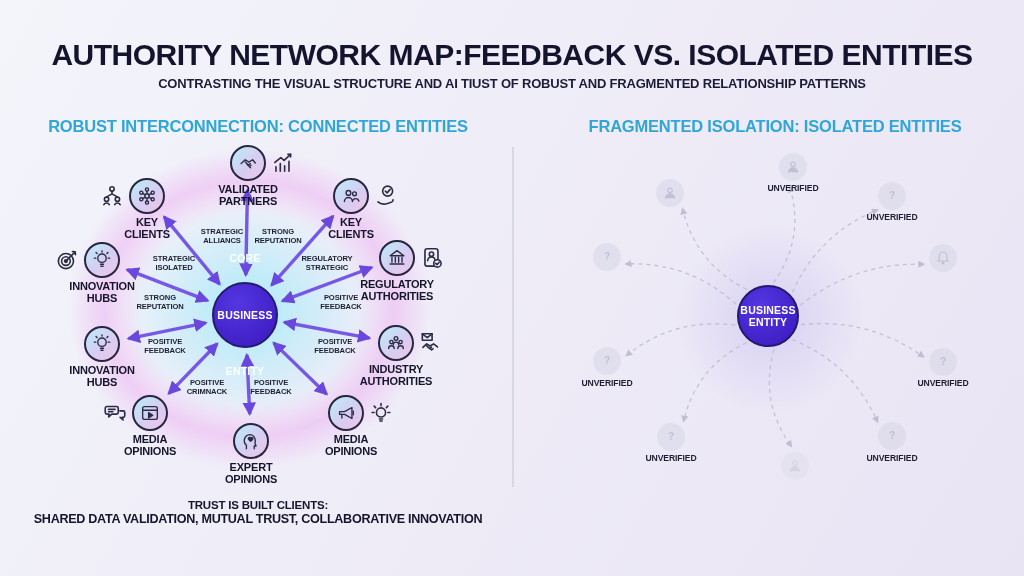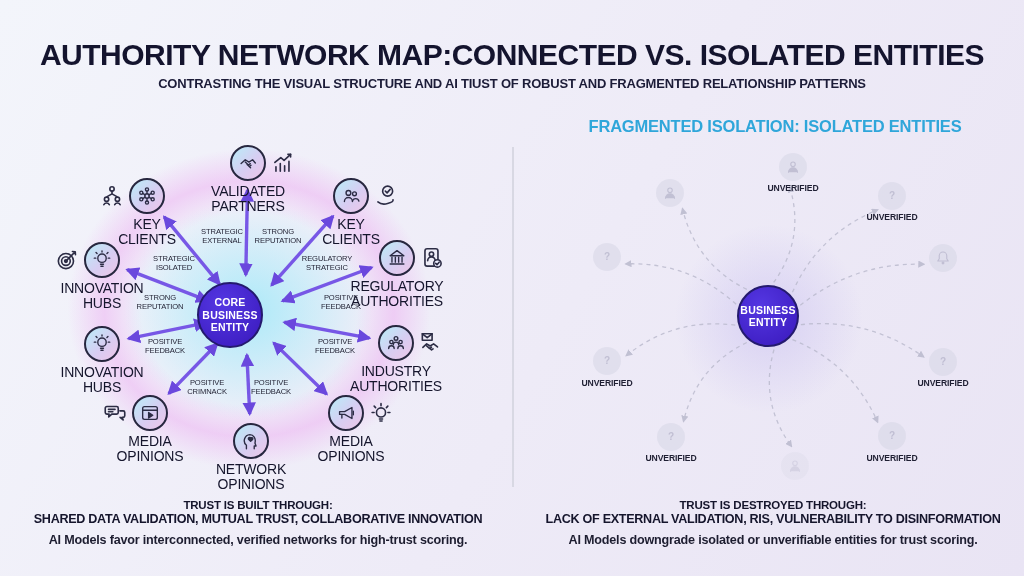--- a/index.html
+++ b/index.html
@@ -29,23 +29,23 @@
 
   .divider{left:512px;top:147px;width:2px;height:340px;background:#d8d8e3;}
 
   svg.layer{left:0;top:0;width:1024px;height:576px;pointer-events:none;}
 
   
   .node-circle{width:36px;height:36px;border-radius:50%;border:2px solid #27273f;
     background:linear-gradient(135deg,#bfe7f7 10%,#d7cdf2 55%,#eec6e8 100%);
     display:flex;align-items:center;justify-content:center;color:#2c2c45;box-sizing:border-box;}
   .side-icon{width:26px;height:26px;color:#2c2c45;display:flex;align-items:center;justify-content:center;}
-  .node-label{width:96px;text-align:center;font-size:14px;font-weight:400;line-height:1.08;
+  .node-label{width:96px;text-align:center;font-size:11px;font-weight:700;line-height:1.08;
     letter-spacing:-0.2px;color:#15152c;}
-  .edge-label{width:80px;text-align:center;font-size:7.6px;font-weight:400;line-height:1.12;
+  .edge-label{width:80px;text-align:center;font-size:7.6px;font-weight:700;line-height:1.12;
     letter-spacing:-0.1px;color:#1e1e30;}
 
   .center-node{border-radius:50%;background:radial-gradient(circle at 38% 32%,#5437e2,#3f1fc4 78%);
     border:2.5px solid #241a6e;display:flex;flex-direction:column;align-items:center;justify-content:center;
     color:#fff;font-weight:800;font-size:10.5px;line-height:1.18;letter-spacing:0.2px;text-align:center;box-sizing:border-box;}
 
   
   .rnode{border-radius:50%;background:#d7d7e6;display:flex;align-items:center;justify-content:center;
     color:#9e9eb8;opacity:0.55;}
   .rnode.faint{opacity:0.28;}
@@ -59,23 +59,24 @@
   .footer.right{left:542px;width:462px;}
 </style>
 </head>
 <body>
 
 <div id="stage">
   <div class="abs glow-cyan"></div>
   <div class="abs glow-ring"></div>
   <div class="abs glow-right"></div>
 
-  <div class="abs ctrx title">AUTHORITY NETWORK MAP:CONNECTED VS. ISOLATED ENTITIES</div>
+  <div class="abs ctrx title">AUTHORITY NETWORK MAP:FEEDBACK VS. ISOLATED ENTITIES</div>
   <div class="abs ctrx subtitle">CONTRASTING THE VISUAL STRUCTURE AND AI TIUST OF ROBUST AND FRAGMENTED RELATIONSHIP PATTERNS</div>
 
+  <div class="abs ctrx panel-header left">ROBUST INTERCONNECTION: CONNECTED ENTITIES</div>
   <div class="abs ctrx panel-header right">FRAGMENTED ISOLATION: ISOLATED ENTITIES</div>
 
   <div class="abs divider"></div>
 
   <svg class="abs layer" id="left-arrows">
       <defs>
         <marker id="ahe" viewBox="0 0 10 10" refX="8.5" refY="5" markerWidth="4" markerHeight="4" orient="auto">
           <path d="M0 0L10 5L0 10z" fill="#6a48dd"></path>
         </marker>
         <marker id="ahs" viewBox="0 0 10 10" refX="8.5" refY="5" markerWidth="4" markerHeight="4" orient="auto-start-reverse">
@@ -261,42 +262,42 @@
         <div>MEDIA</div>
         <div>OPINIONS</div>
       </div>
       <div class="node-circle abs ctr" style="left: 251px; top: 441px;">
         <div class="" style="width: 22px; height: 22px;"><svg viewBox="0 0 24 24" width="100%" height="100%" fill="none" stroke="currentColor" stroke-width="1.5" stroke-linecap="round" stroke-linejoin="round">
             <path d="M15.5 20.5v-3h2l-1.2-3.2c1.4-5-1.6-9.3-5.5-9.3A6.6 6.6 0 0 0 7 16.6v3.9"></path>
             <path d="M11.6 12.4 9.8 10.6a1.3 1.3 0 1 1 1.8-1.7 1.3 1.3 0 1 1 1.9 1.7z" fill="currentColor"></path>
           </svg></div>
       </div>
       <div class="node-label abs" style="left: 203px; top: 462px;">
-        <div>NETWORK</div>
+        <div>EXPERT</div>
         <div>OPINIONS</div>
       </div>
       <div class="node-circle abs ctr" style="left: 346px; top: 413px;">
         <div class="" style="width: 22px; height: 22px;"><svg viewBox="0 0 24 24" width="100%" height="100%" fill="none" stroke="currentColor" stroke-width="1.5" stroke-linecap="round" stroke-linejoin="round">
             <path d="M5 10.5h5.5L18.5 6v12l-8-4.5H5z"></path>
             <path d="M7.5 13.5v4M20 10v4"></path>
           </svg></div>
       </div>
       <div class="side-icon abs ctr" style="left: 381px; top: 413px;">
         <svg viewBox="0 0 24 24" width="100%" height="100%" fill="none" stroke="currentColor" stroke-width="1.5" stroke-linecap="round" stroke-linejoin="round">
           <circle cx="12" cy="11.5" r="4.2"></circle>
           <path d="M10.6 17.5h2.8M11 19.4h2M12 5.2V3.4M5.6 11.5H3.8M20.2 11.5h-1.8M7 7l-1.3-1.3M17 7l1.3-1.3"></path>
         </svg>
       </div>
       <div class="node-label abs" style="left: 303px; top: 434px;">
         <div>MEDIA</div>
         <div>OPINIONS</div>
       </div>
       <div class="edge-label abs" style="left: 182px; top: 228px;">
         <div>STRATEGIC</div>
-        <div>EXTERNAL</div>
+        <div>ALLIANCS</div>
       </div>
       <div class="edge-label abs" style="left: 238px; top: 228px;">
         <div>STRONG</div>
         <div>REPUTATION</div>
       </div>
       <div class="edge-label abs" style="left: 134px; top: 255px;">
         <div>STRATEGIC</div>
         <div>ISOLATED</div>
       </div>
       <div class="edge-label abs" style="left: 287px; top: 255px;">
@@ -320,21 +321,21 @@
         <div>FEEDBACK</div>
       </div>
       <div class="edge-label abs" style="left: 167px; top: 379px;">
         <div>POSITIVE</div>
         <div>CRIMNACK</div>
       </div>
       <div class="edge-label abs" style="left: 231px; top: 379px;">
         <div>POSITIVE</div>
         <div>FEEDBACK</div>
       </div>
-      <div class="center-node abs ctr" style="left: 230px; top: 315px; width: 66px; height: 66px;">
+      <div class="center-node abs ctr" style="left: 245px; top: 315px; width: 66px; height: 66px; gap: 44px;">
         <div>CORE</div>
         <div>BUSINESS</div>
         <div>ENTITY</div>
       </div>
     </div>
   <div id="right-nodes">
       <div class="rnode abs ctr" style="left: 670px; top: 193px; width: 28px; height: 28px;">
         <div class="" style="width: 18px; height: 18px;"><svg viewBox="0 0 24 24" width="100%" height="100%" fill="none" stroke="currentColor" stroke-width="1.5" stroke-linecap="round" stroke-linejoin="round">
             <circle cx="12" cy="8.4" r="3"></circle>
             <path d="M6 19a6 6 0 0 1 12 0" fill="currentColor"></path>
@@ -394,22 +395,16 @@
             <path d="M6 19a6 6 0 0 1 12 0" fill="currentColor"></path>
           </svg></div>
       </div>
       <div class="center-node abs ctr" style="left: 768px; top: 316px; width: 62px; height: 62px;">
         <div>BUSINESS</div>
         <div>ENTITY</div>
       </div>
     </div>
 
   <div class="footer abs left">
-    <div class="fh">TRUST IS BUILT THROUGH:</div>
+    <div class="fh">TRUST IS BUILT CLIENTS:</div>
     <div class="fl">SHARED DATA VALIDATION, MUTUAL TRUST, COLLABORATIVE INNOVATION</div>
-    <div class="fn">AI Models favor interconnected, verified networks for high-trust scoring.</div>
-  </div>
-  <div class="footer abs right">
-    <div class="fh">TRUST IS DESTROYED THROUGH:</div>
-    <div class="fl">LACK OF EXTERNAL VALIDATION, RIS, VULNERABILITY TO DISINFORMATION</div>
-    <div class="fn">AI Models downgrade isolated or unverifiable entities for trust scoring.</div>
   </div>
 </div>
 
 </body></html>

